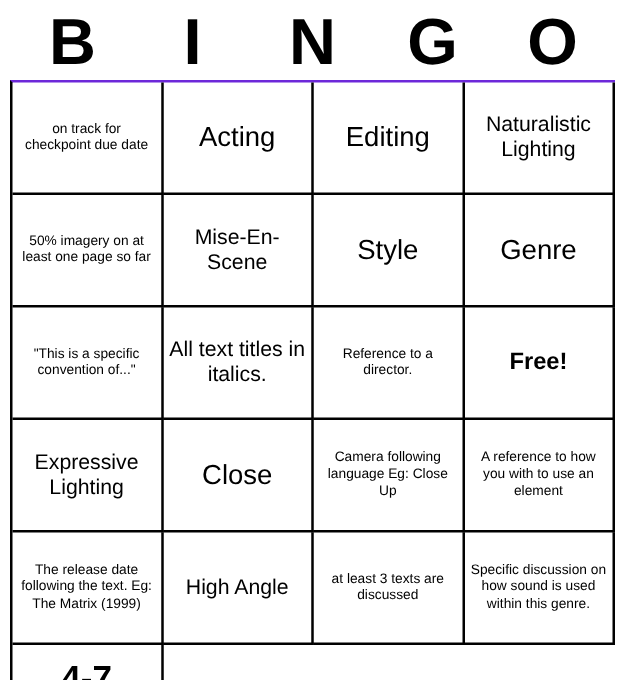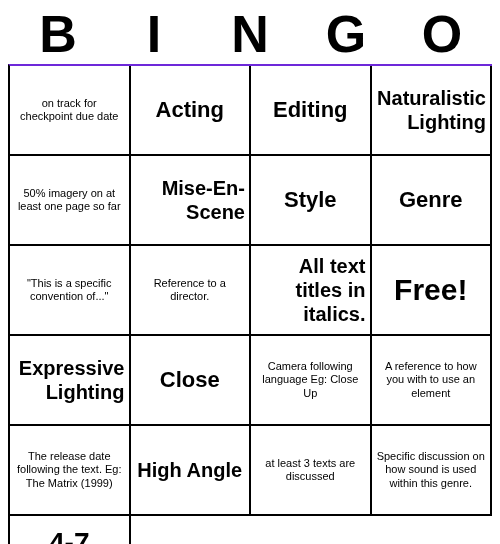--- a/index.html
+++ b/index.html
@@ -46,29 +46,28 @@
       text-align: center;
       padding: 6px 4px;
     }
     .bingo-cell .cell-text {
       font-size: 13px;
       line-height: 1.2;
       color: #000;
     }
     .bingo-cell .cell-text.large {
       font-size: 22px;
-      font-weight: bold;
+      font-weight: normal;
     }
     .bingo-cell .cell-text.medium {
-      font-size: 20px;
-      font-weight: bold;
-      text-align: right;
+      font-size: 17px;
+      font-weight: normal;
     }
     .bingo-cell .cell-text.free {
-      font-size: 30px;
+      font-size: 19px;
       font-weight: bold;
       text-align: right;
     }
     .bingo-cell .cell-text.small {
       font-size: 11px;
     }
     .bingo-cell .cell-text.xlarge {
       font-size: 28px;
       font-weight: bold;
     }
@@ -106,24 +105,24 @@
       <div class="bingo-cell">
         <span class="cell-text large">Style</span>
       </div>
       <div class="bingo-cell">
         <span class="cell-text large">Genre</span>
       </div>
       <div class="bingo-cell">
         <span class="cell-text small">"This is a specific convention of..."</span>
       </div>
       <div class="bingo-cell">
-        <span class="cell-text small">Reference to a director.</span>
+        <span class="cell-text medium">All text titles in italics.</span>
       </div>
       <div class="bingo-cell">
-        <span class="cell-text medium">All text titles in italics.</span>
+        <span class="cell-text small">Reference to a director.</span>
       </div>
       <div class="bingo-cell">
         <span class="cell-text free">Free!</span>
       </div>
       <div class="bingo-cell">
         <span class="cell-text medium">Expressive Lighting</span>
       </div>
       <div class="bingo-cell">
         <span class="cell-text large">Close</span>
       </div>

